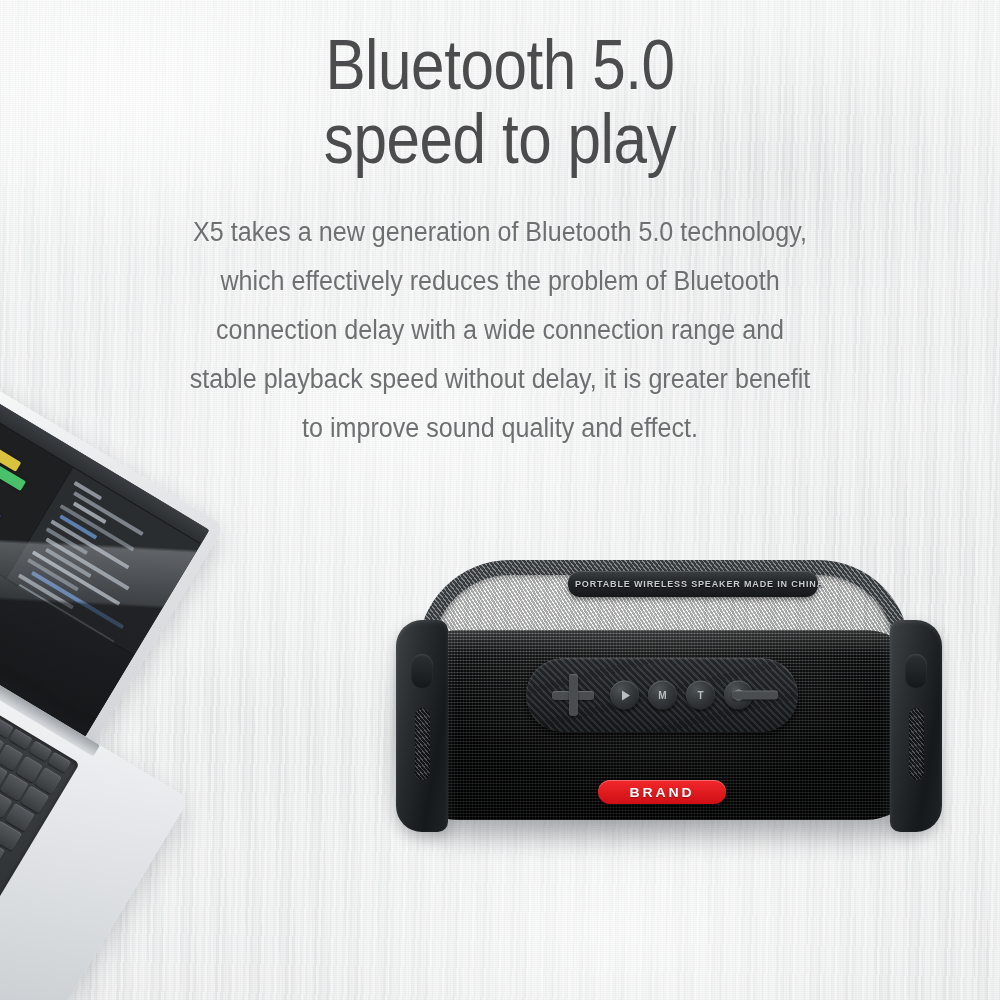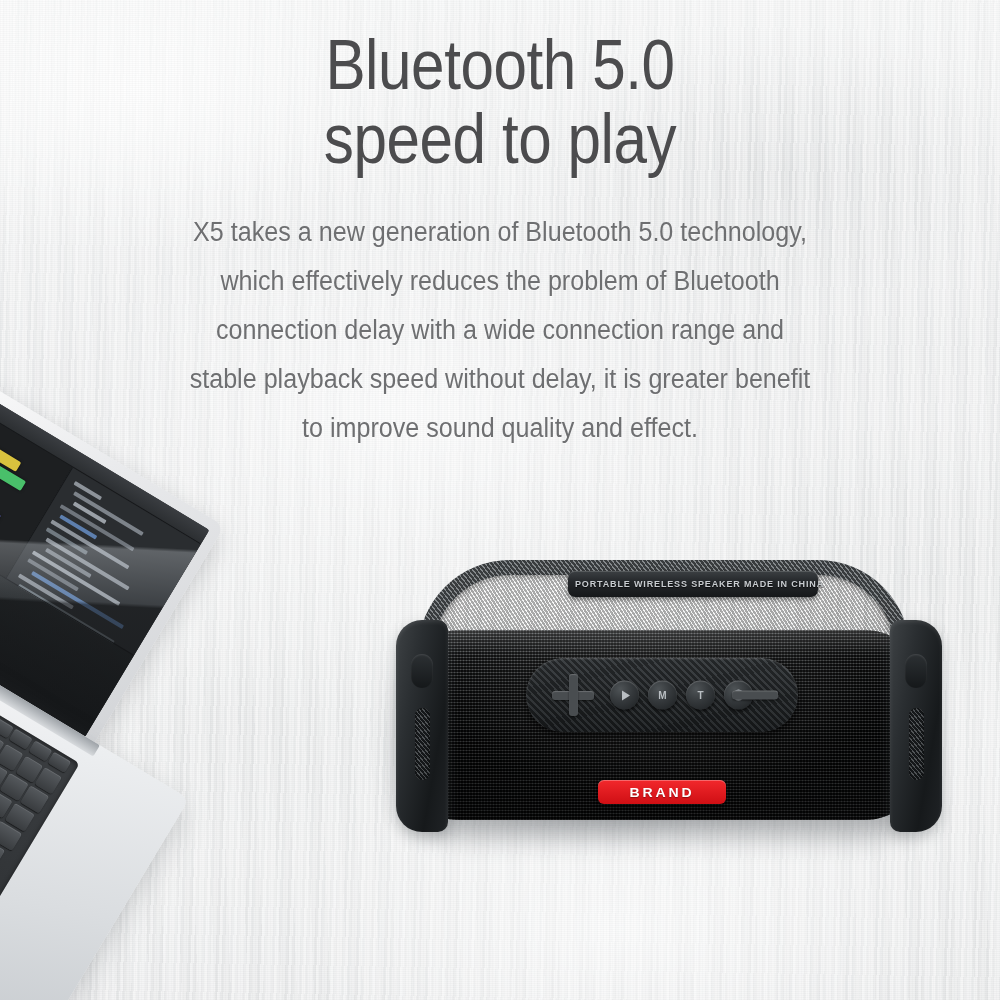--- a/index.html
+++ b/index.html
@@ -229,21 +229,21 @@
     -webkit-mask:linear-gradient(#000 0 0) border-box, linear-gradient(#000 0 0) padding-box;
     -webkit-mask-composite:xor;
             mask-composite:exclude;
     pointer-events:none;
   }
   .handle-plate {
     position:absolute;
     left:150px; top:11px;
     width:250px; height:26px;
     background:linear-gradient(#3c4043 0%,#25282b 40%,#16181a 100%);
-    border-radius:7px;
+    border-radius:12px;
     box-shadow:0 2px 5px rgba(0,0,0,0.45), inset 0 1px 0 rgba(255,255,255,0.14);
     display:flex; align-items:center; justify-content:center;padding-left:13px;
   }
   .handle-plate span {
     color:#c8ccd0;
     font-size:9px;
     letter-spacing:0.85px;
     font-weight:700;
     white-space:nowrap;
     text-shadow:0 1px 1px rgba(0,0,0,0.7);
@@ -364,21 +364,21 @@
     border:2.5px solid #b9bec2;
   }
 
   
   .brand-badge {
     position:absolute;
     left:50%; bottom:16px;
     transform:translateX(-50%);
     width:128px; height:24px;
     background:linear-gradient(#f2282c,#cf0f14);
-    border-radius:6px;
+    border-radius:12px;
     box-shadow:0 2px 5px rgba(0,0,0,0.55), inset 0 1px 0 rgba(255,255,255,0.30);
     display:flex; align-items:center; justify-content:center;
     z-index:7;
   }
   .brand-badge span {
     color:#ffffff;
     font-size:13px;
     font-weight:700;
     letter-spacing:2.6px;
     transform:scaleX(1.08);

